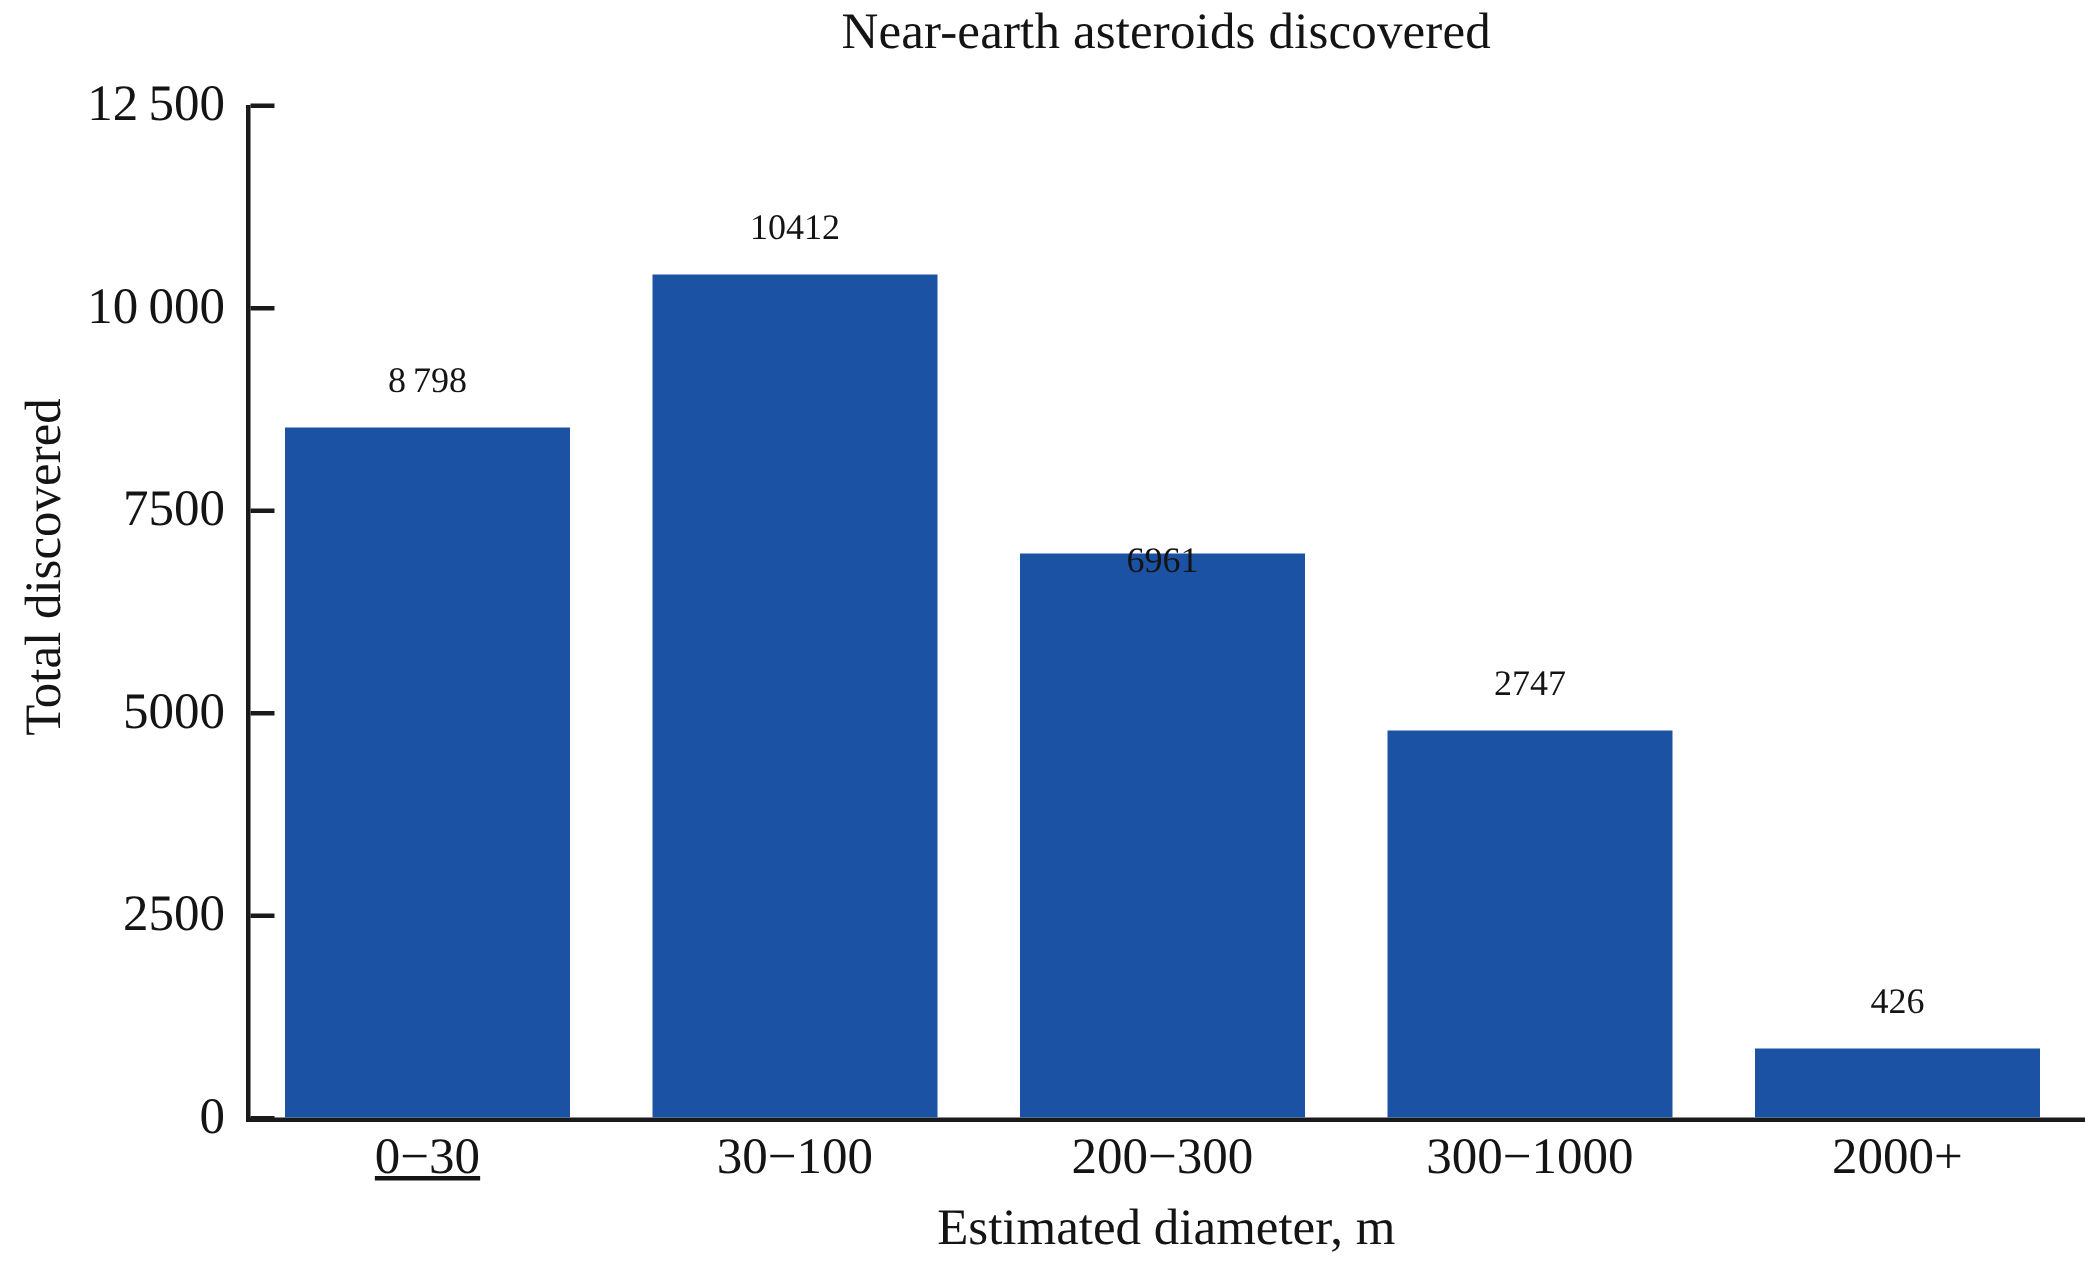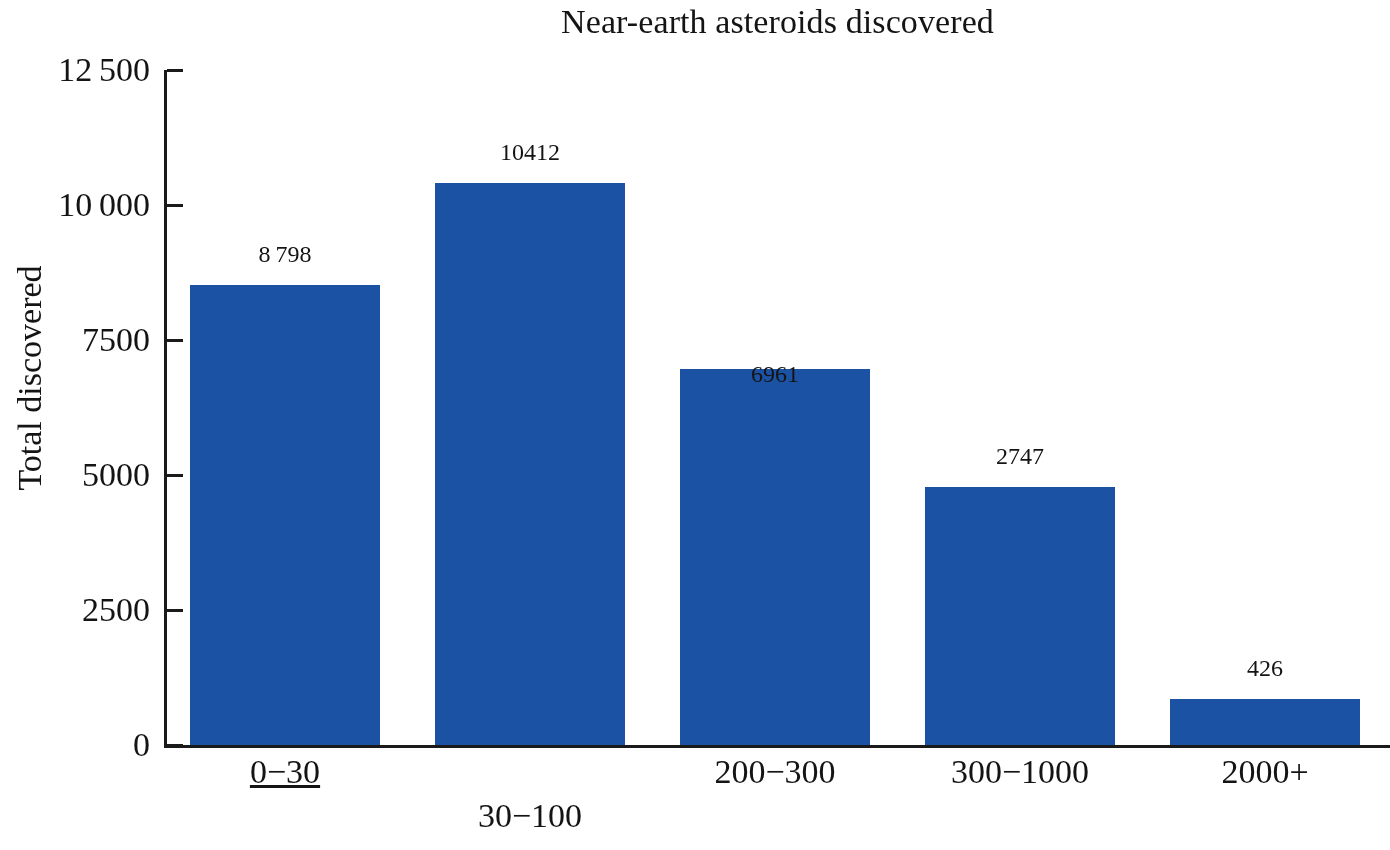--- a/index.html
+++ b/index.html
@@ -173,21 +173,22 @@
       </div>
     <div id="bar-values">
         <div class="bar-value" style="left: 190px; width: 190px; top: 236.758px;">8 798</div>
         <div class="bar-value" style="left: 435px; width: 190px; top: 134.752px;">10412</div>
         <div class="bar-value" style="left: 680px; width: 190px; top: 321.106px; margin-top: 36px;">6961</div>
         <div class="bar-value" style="left: 925px; width: 190px; top: 439.204px;">2747</div>
         <div class="bar-value" style="left: 1170px; width: 190px; top: 650.938px;">426</div>
       </div>
     <div id="cat-labels">
         <div class="cat-label" style="left: 190px; width: 190px; text-decoration: underline;">0−30</div>
-        <div class="cat-label" style="left: 435px; width: 190px; margin-top: 44px;">30−100</div>
+        <div class="cat-label" style="left: 435px; width: 190px;">30−100</div>
         <div class="cat-label" style="left: 680px; width: 190px;">200−300</div>
         <div class="cat-label" style="left: 925px; width: 190px;">300−1000</div>
         <div class="cat-label" style="left: 1170px; width: 190px;">2000+</div>
       </div>
   </div>
 
+  <div id="x-axis-title">Estimated diameter, m</div>
 
 </div>
 
 </body></html>

